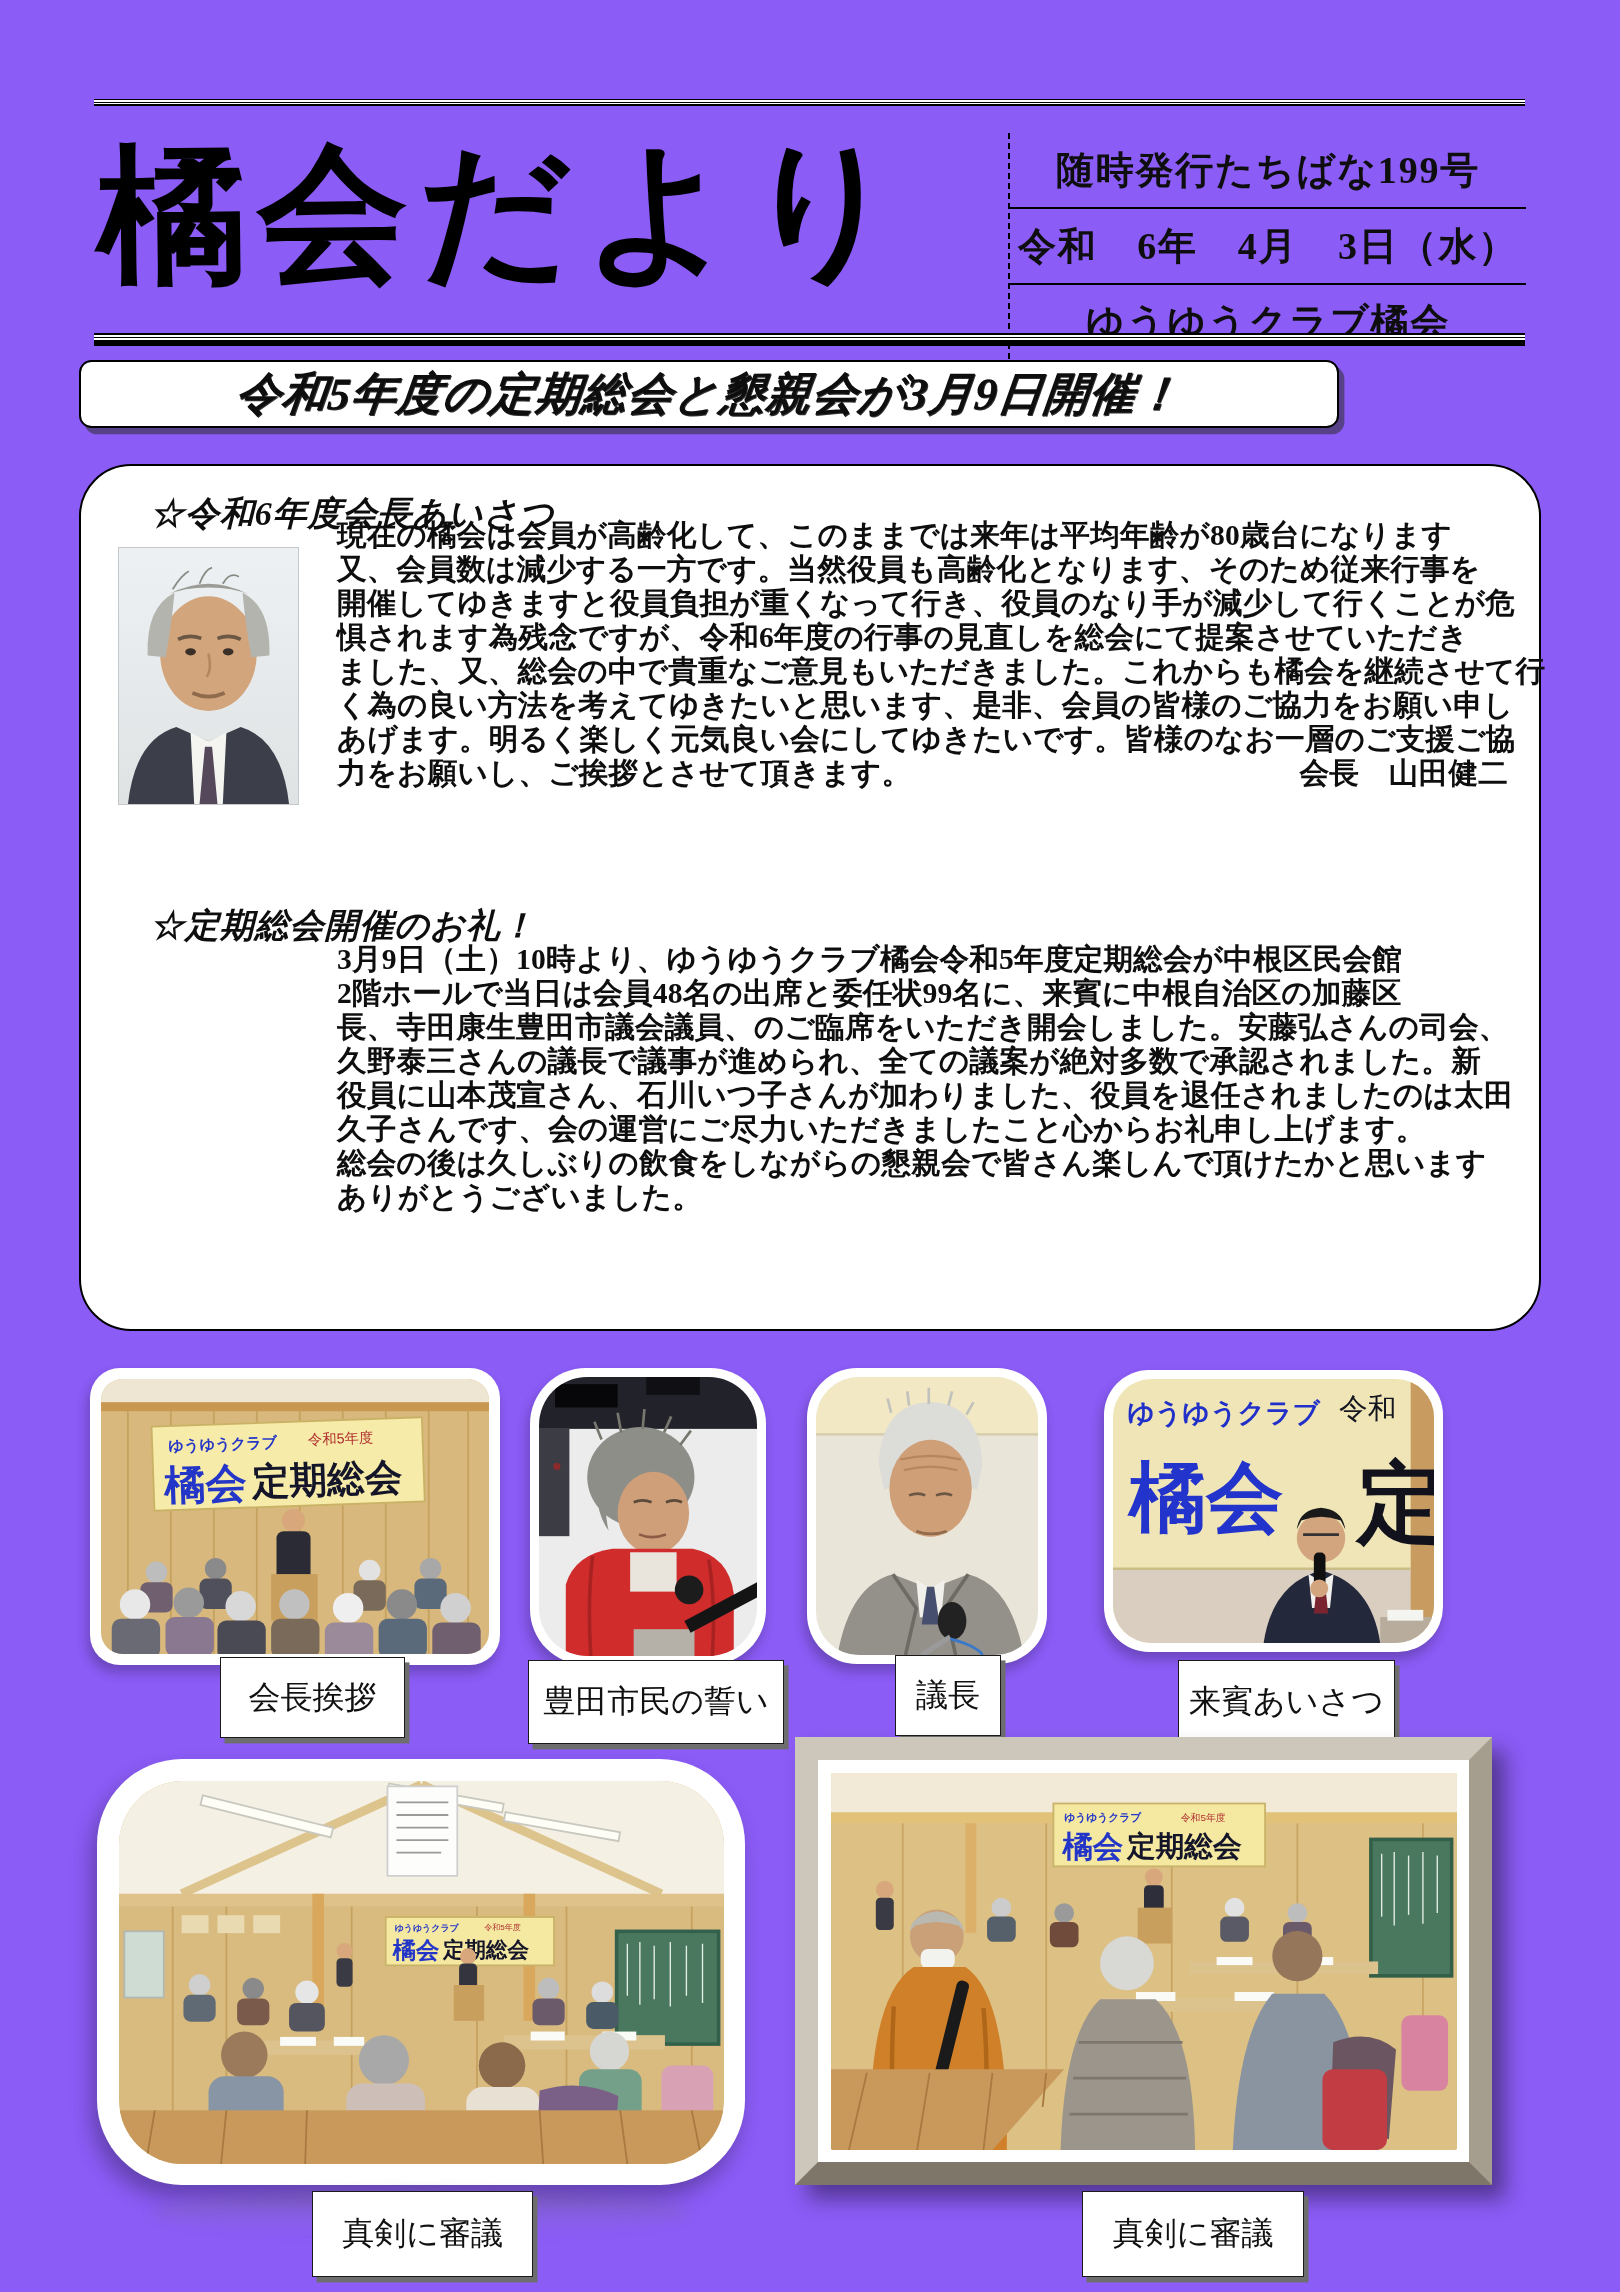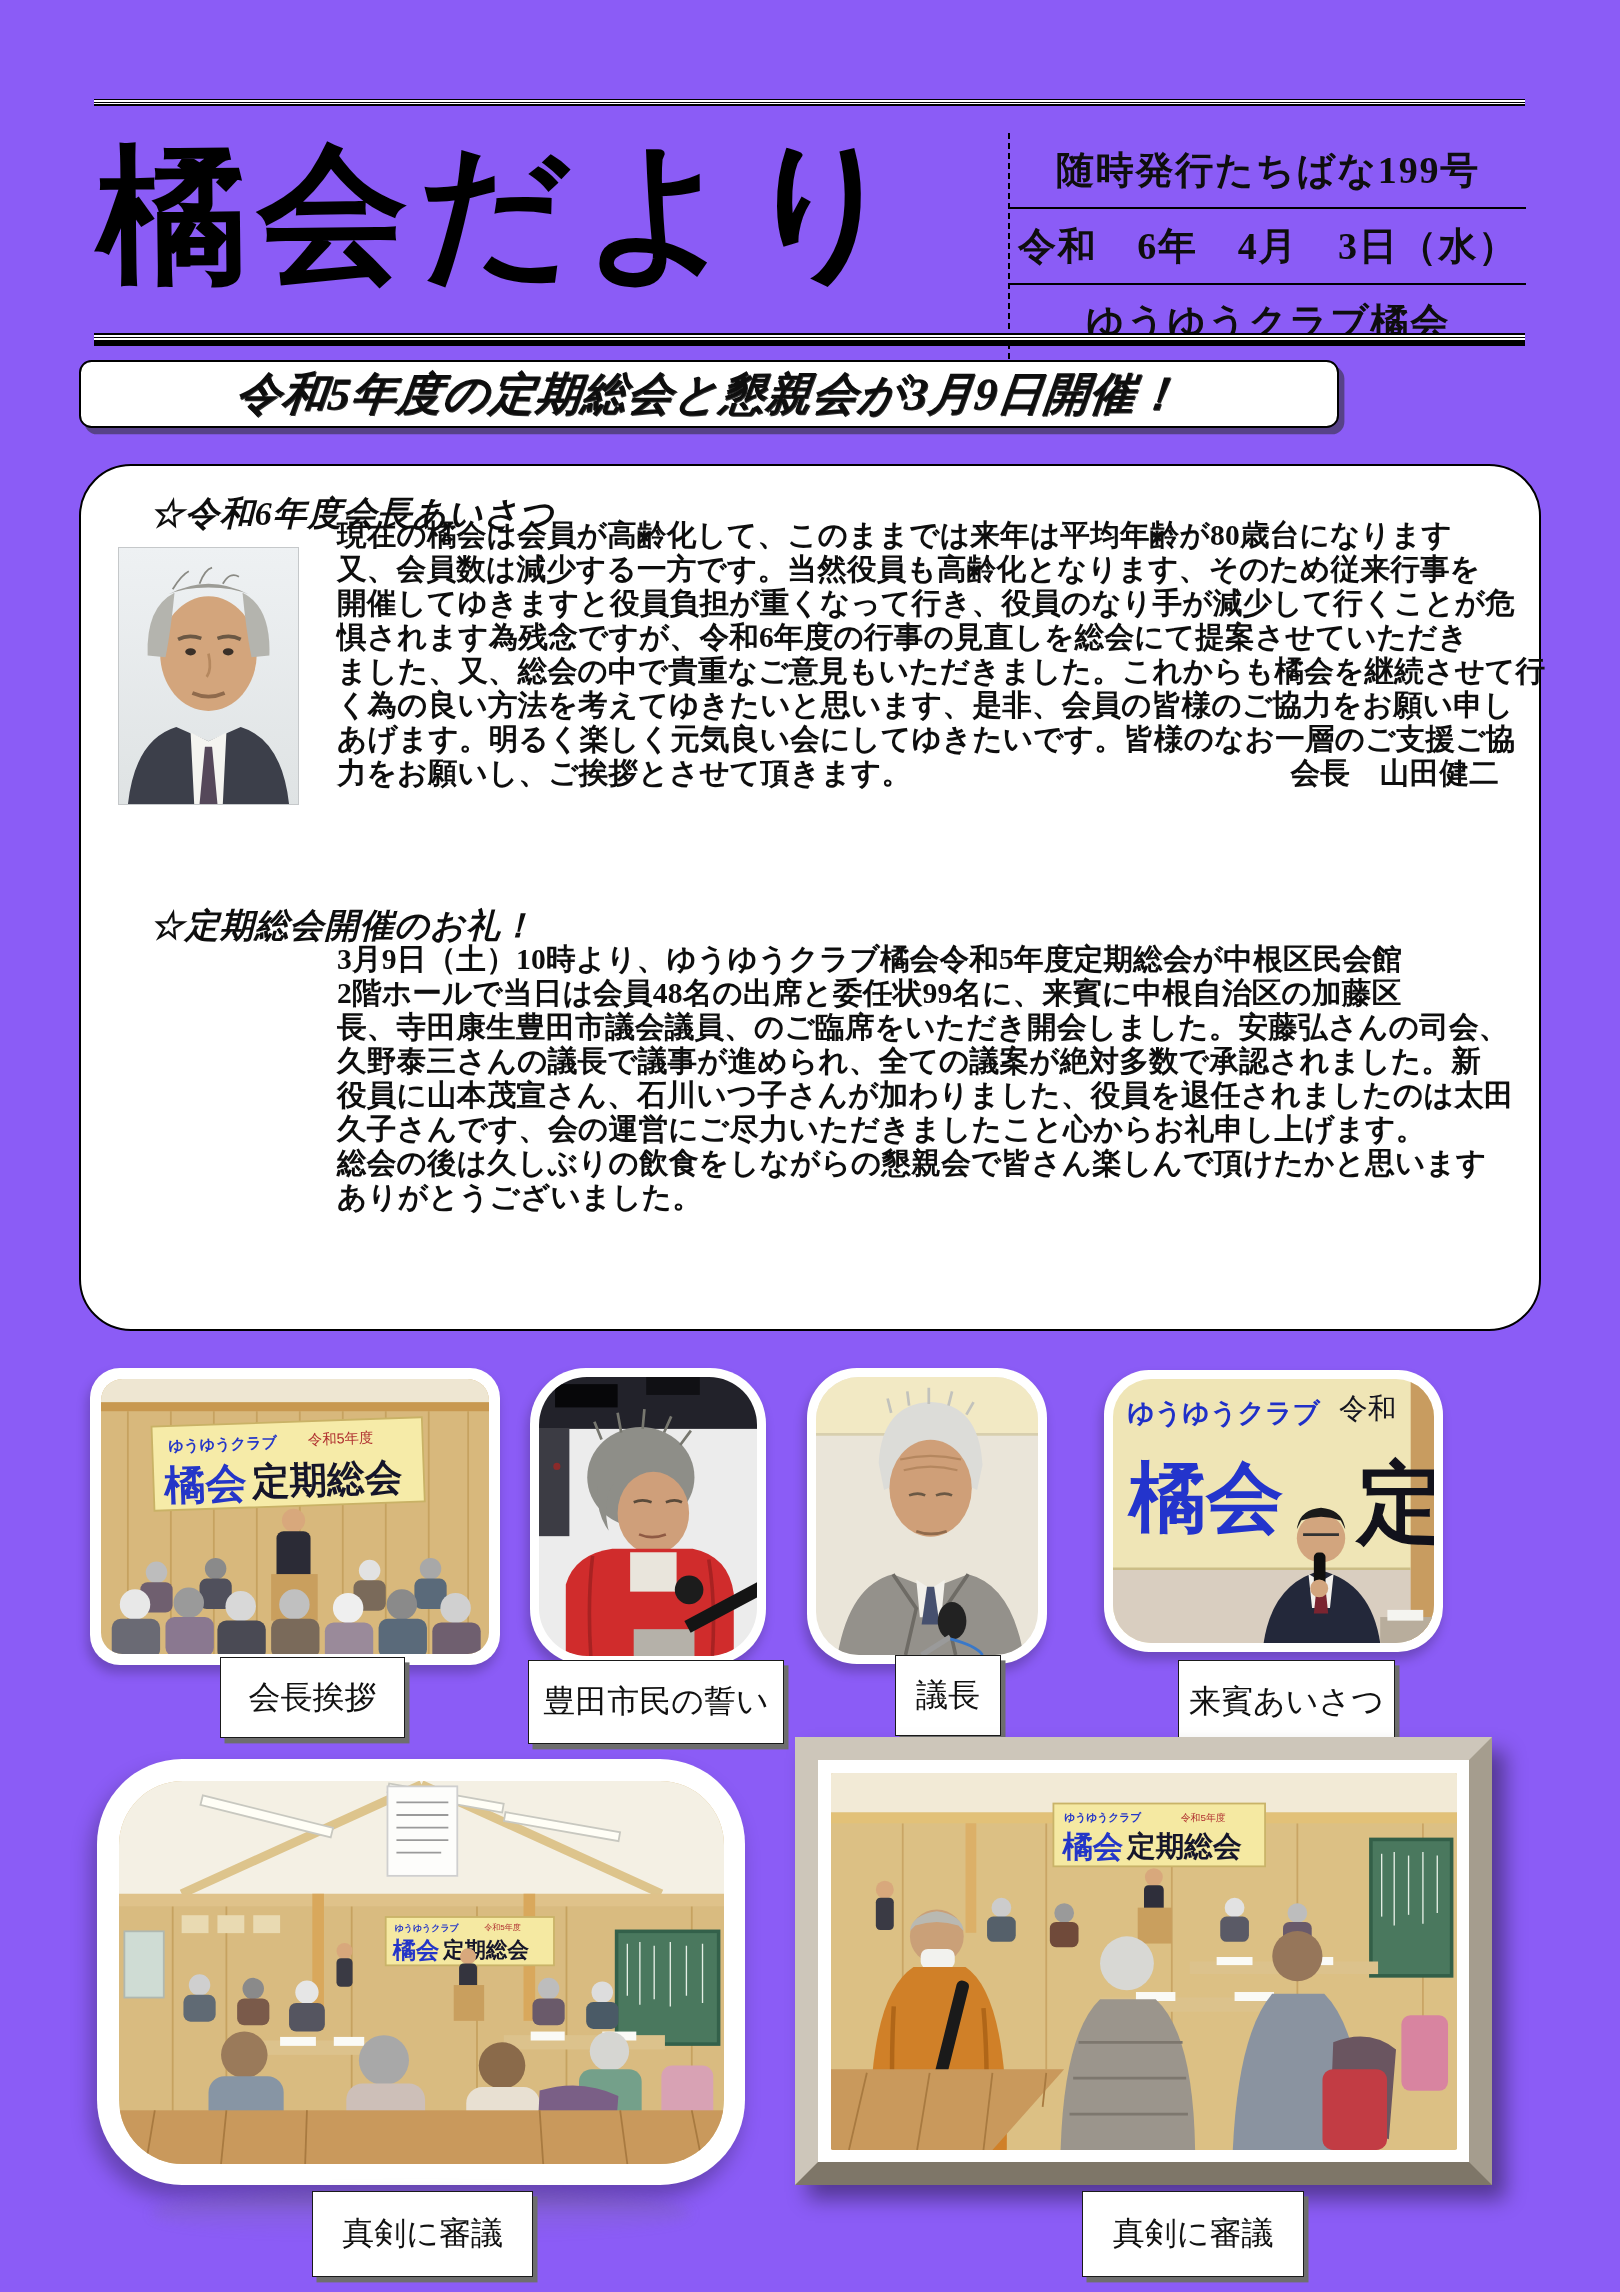--- a/index.html
+++ b/index.html
@@ -32,21 +32,21 @@
     border:2.7px solid #000;border-radius:52px;background:#fff;}
   .sec-heading{position:absolute;font-size:34px;font-weight:bold;white-space:nowrap;letter-spacing:0.9px;font-style:italic;}
   .sec1-heading{left:150px;top:491px;}
   .sec2-heading{left:150px;top:903px;}
   .body-lines{position:absolute;left:337px;width:1184px;font-size:29.6px;font-weight:600;
     line-height:34px;letter-spacing:0.2px;}
   .sec1-lines{top:518px;}
   .sec2-lines{top:942px;}
   .body-line{white-space:nowrap;height:34px;}
   .sig-line{display:flex;}
-  .sig-name{margin-left:auto;margin-right:22px;white-space:nowrap;text-align:right;}
+  .sig-name{margin-left:auto;margin-right:13px;white-space:nowrap;text-align:right;}
 
   
   .chair-photo{position:absolute;left:119px;top:548px;width:179px;height:256px;outline:0.9px solid #c5c8ca;}
   .chair-photo svg{display:block;width:100%;height:100%;}
 
   
   .photo-card{position:absolute;background:#fff;box-shadow:-2.7px 7.2px 10.7px rgba(0,0,0,0.22);}
   .photo-inner{width:100%;height:100%;overflow:hidden;}
   .photo-inner svg{display:block;width:100%;height:100%;}
   .p1{left:90px;top:1368px;width:410px;height:297px;border-radius:30px;padding:10.7px;box-sizing:border-box;}

